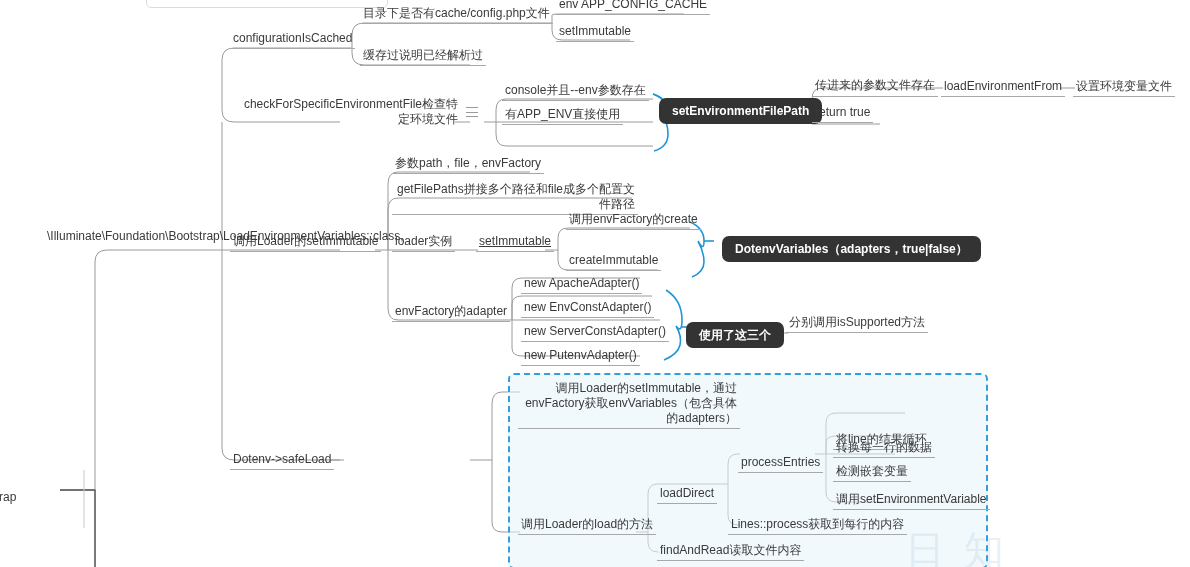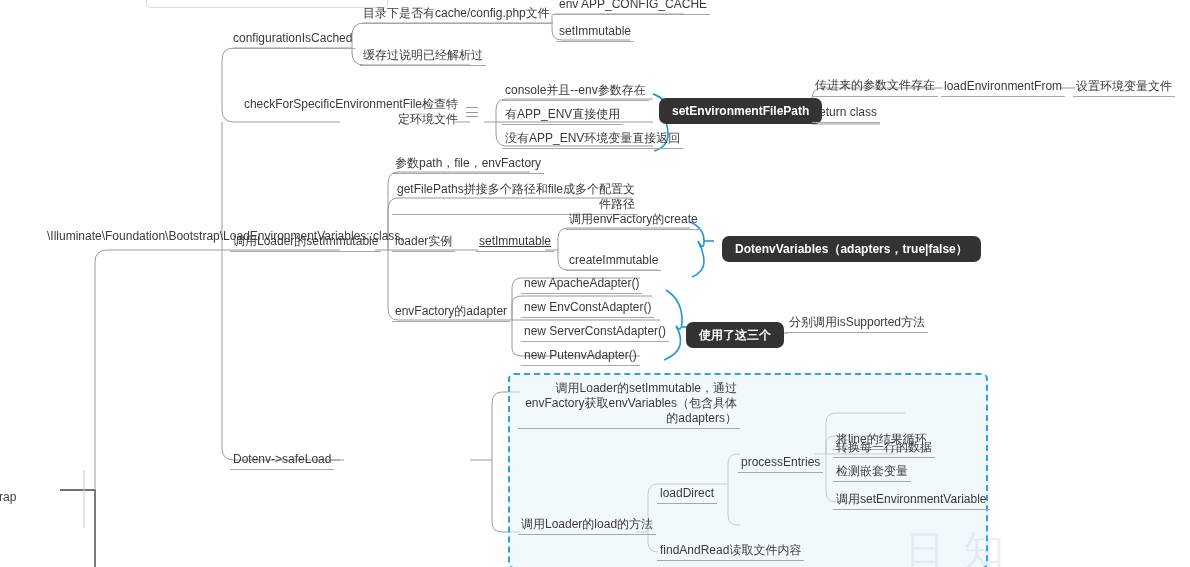--- a/index.html
+++ b/index.html
@@ -206,33 +206,30 @@
     <i></i>
       <i></i>
       <i></i>
   </div>
   <div class="node" style="left:502px;top:83px;">
     <span>console并且--env参数存在</span>
   </div>
   <div class="node" style="left:502px;top:107px;">
     <span>有APP_ENV直接使用</span>
   </div>
-  <div class="node" style="left:502px;top:131px;">
-    <span>没有APP_ENV环境变量直接返回</span>
-  </div>
 
   <div class="pill" style="left:659px;top:98px;">
     <span>setEnvironmentFilePath</span>
   </div>
 
   <div class="node" style="left:812px;top:79px;font-family:Liberation Mono, monospace;">
     <span>传进来的参数文件存在</span>
   </div>
   <div class="node" style="left:812px;top:105px;">
-    <span>return class</span>
+    <span>return true</span>
   </div>
   <div class="node" style="left:941px;top:79px;">
     <span>loadEnvironmentFrom</span>
   </div>
   <div class="node" style="left:1073px;top:79px;">
     <span>设置环境变量文件</span>
   </div>
 
   <div class="node" style="left:230px;top:234px;">
     <span>调用Loader的setImmutable</span>
@@ -296,20 +293,23 @@
   <div class="node" style="left:657px;top:486px;">
     <span>loadDirect</span>
   </div>
   <div class="node" style="left:657px;top:543px;">
     <span>findAndRead读取文件内容</span>
   </div>
 
   <div class="node" style="left:738px;top:455px;">
     <span>processEntries</span>
   </div>
+  <div class="node" style="left:728px;top:517px;">
+    <span>Lines::process获取到每行的内容</span>
+  </div>
 
   <div class="node" style="left:833px;top:432px;">
     <span>将line的结果循环</span>
   </div>
   <div class="node" style="left:833px;top:440px;">
     <span>转换每一行的数据</span>
   </div>
   <div class="node" style="left:833px;top:464px;">
     <span>检测嵌套变量</span>
   </div>

